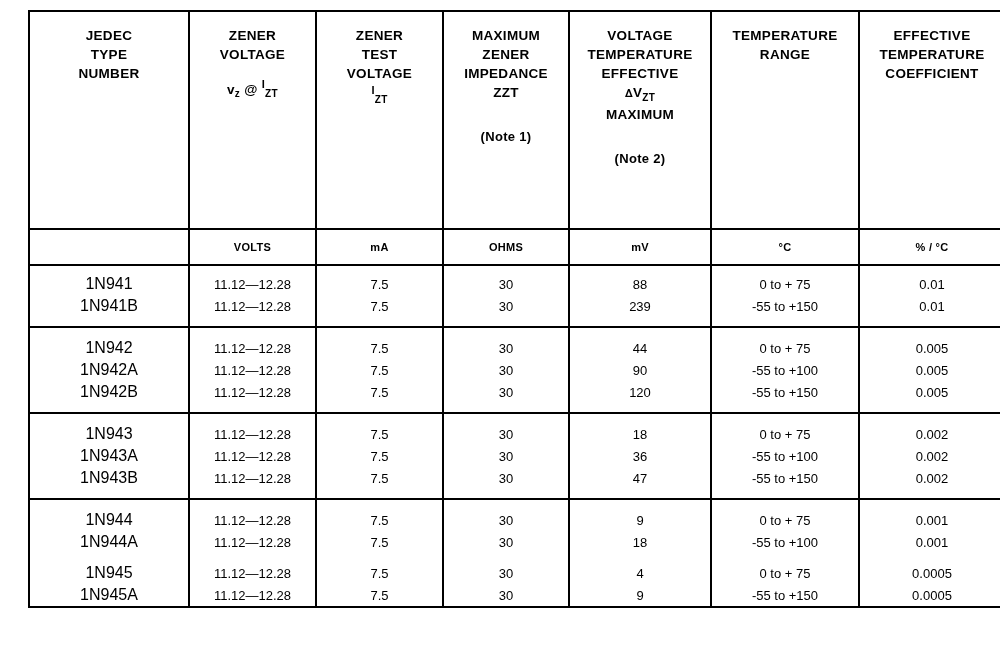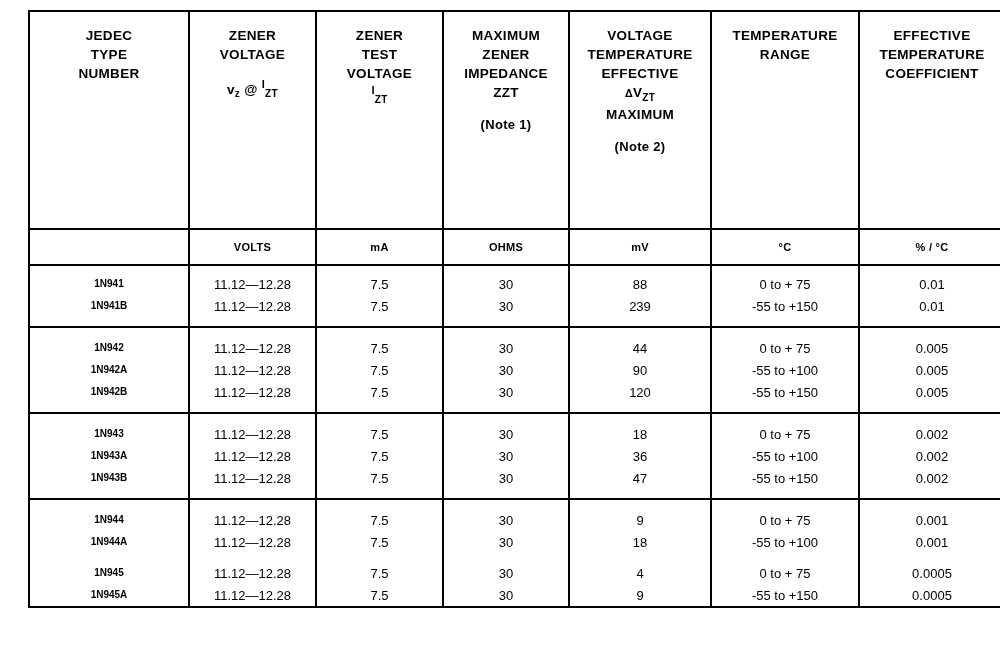--- a/index.html
+++ b/index.html
@@ -50,42 +50,43 @@
     line-height: 1.42;
     letter-spacing: 0.3px;
     border-bottom: 2px solid #000;
     padding: 14px 4px 6px 4px;
     vertical-align: top;
   }
   thead th.head-main .stack { display: block; }
   thead th.head-main .note {
     font-weight: bold;
     font-size: 13px;
+    margin-top: 12px;
   }
   .spacer-line { display: block; height: 13px; }
   .sub { font-size: 10px; vertical-align: sub; }
   .supd { font-family: "DejaVu Sans", sans-serif; }
 
   thead th.head-units {
     height: 34px;
     font-size: 11px;
     font-weight: bold;
     border-bottom: 2px solid #000;
     letter-spacing: 0.3px;
   }
   thead th.head-units.blank { border-bottom: 2px solid #000; }
 
   tbody td {
     font-size: 13px;
     line-height: 1.0;
     height: 22px;
   }
   tbody td.type {
-    font-weight: bold;
-    font-size: 10px;
+    font-weight: normal;
+    font-size: 16px;
   }
   tbody tr.grp-end td {
     border-bottom: 2px solid #000;
   }
   tbody tr.pad-top td { padding-top: 9px; }
   tbody tr.pad-bottom td { padding-bottom: 9px; }
   tbody tr.first-group td { padding-top: 7px; }
 </style>
 </head>
 <body>

